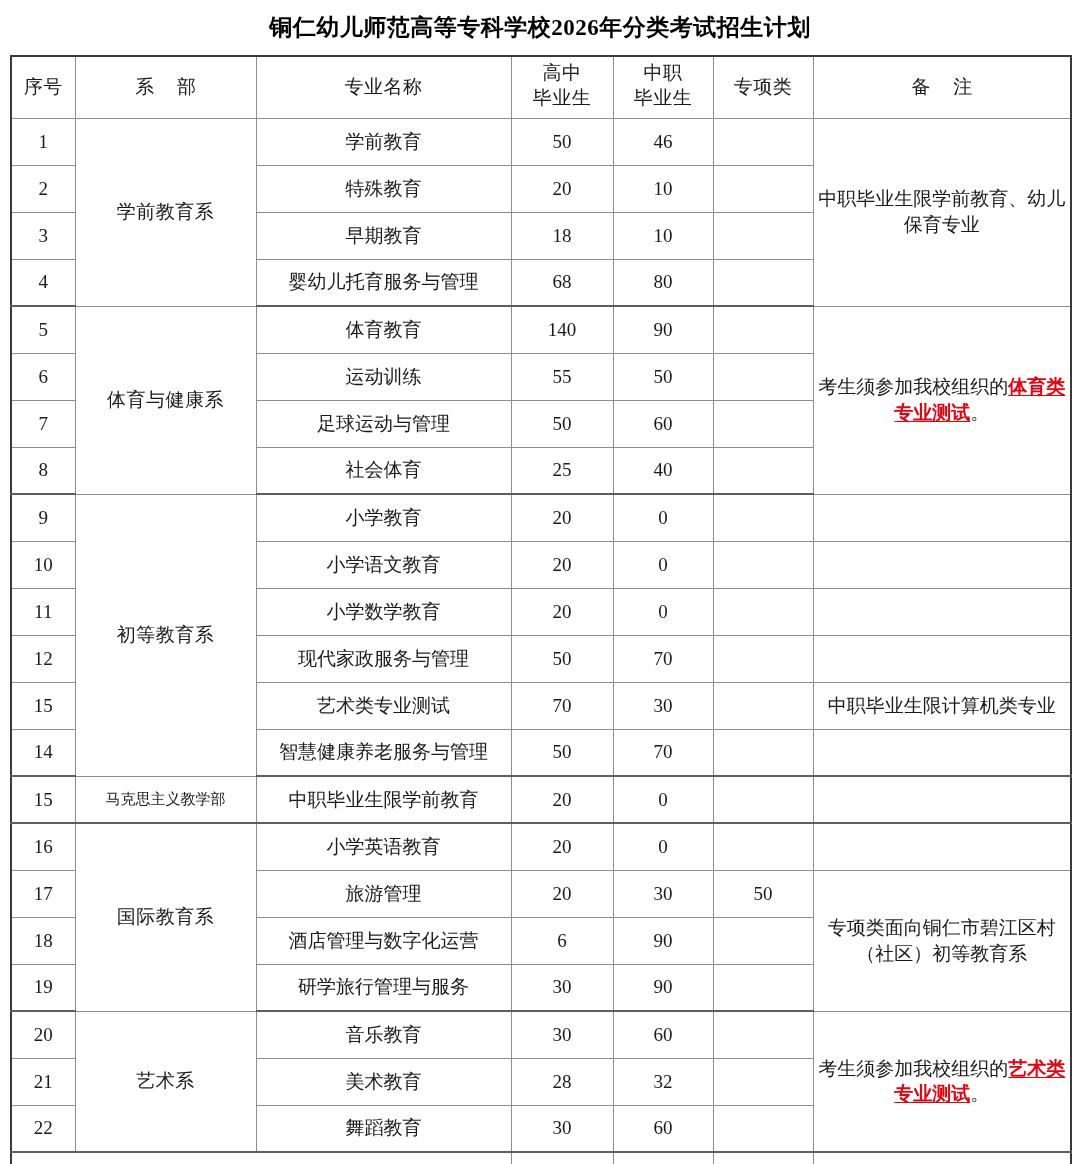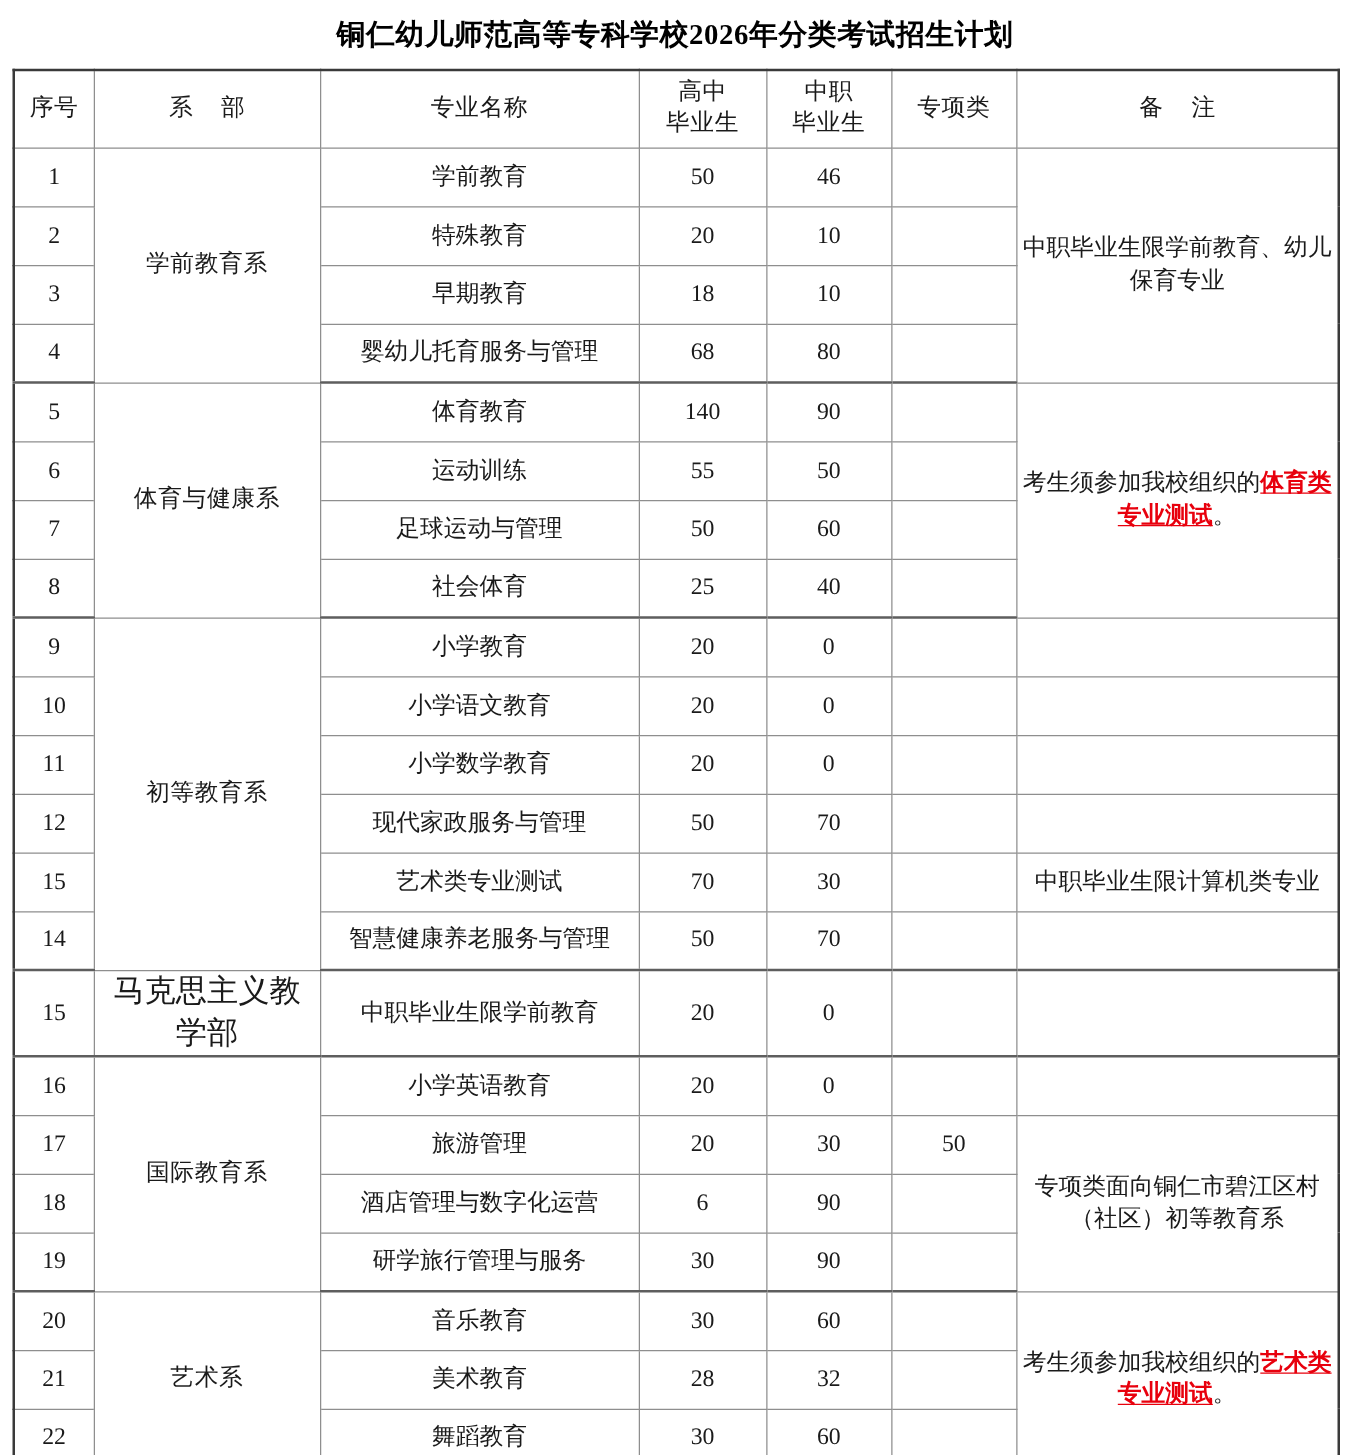--- a/index.html
+++ b/index.html
@@ -89,21 +89,21 @@
   tr.sec-end > td {
     border-bottom: 2px solid #5e5e5e;
   }
 
   td.dept-cell {
     font-size: 19px;
     letter-spacing: 0.5px;
   }
   td.dept-cell.compact {
     letter-spacing: 0px;
-    font-size: 25px;
+    font-size: 15px;
   }
 
   td.note-cell {
     text-align: left;
     padding-left: 12px;
     padding-right: 8px;
     font-size: 18.5px;
     line-height: 1.5;
     vertical-align: middle;
   }

